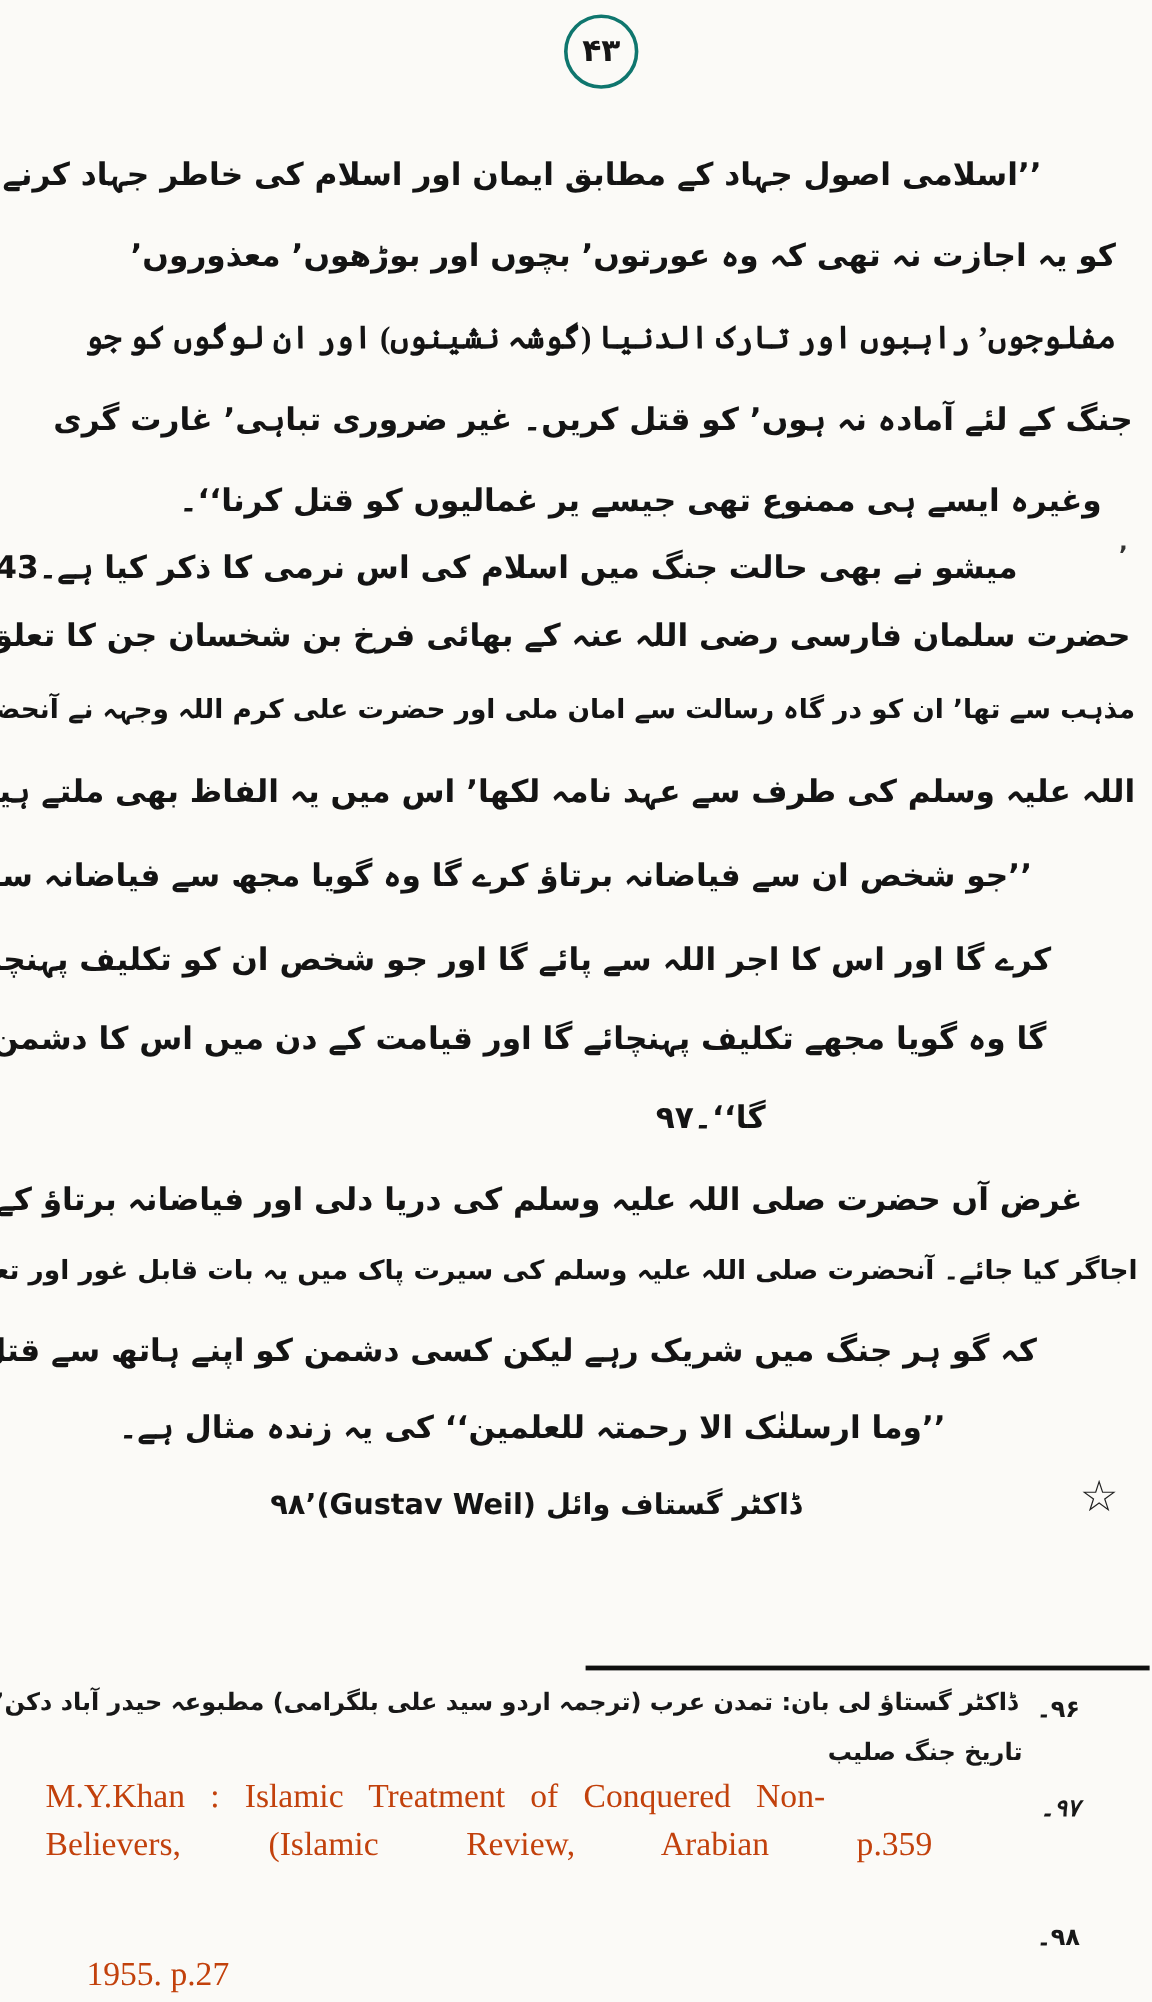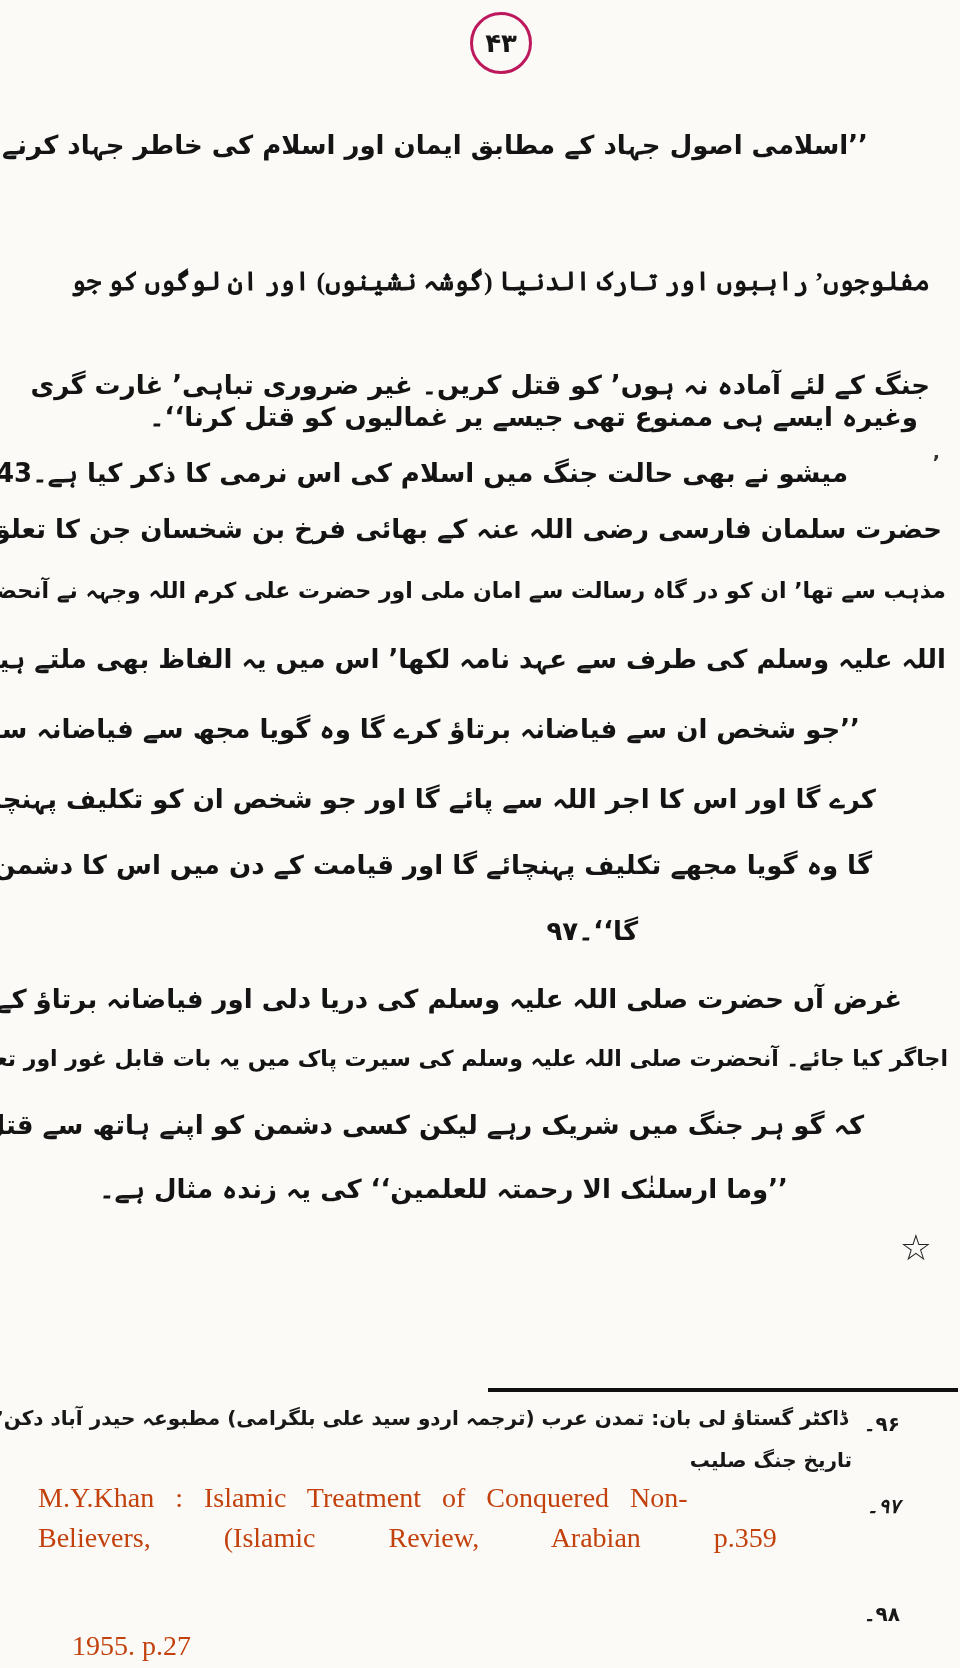--- a/index.html
+++ b/index.html
@@ -13,21 +13,21 @@
   .uline{
     position:absolute;direction:rtl;white-space:nowrap;
     font-family:"DejaVu Sans",sans-serif;font-weight:700;
     font-size:26px;color:#141414;letter-spacing:0;
   }
   .uline.long{font-size:22px;}
   .uline.mid{font-size:24px;}
   
   .pagenum{
     position:absolute;left:470px;top:12px;width:56px;height:56px;
-    border:3px solid #be185d;border-radius:50%;
+    border:3px solid #0f766e;border-radius:50%;
     display:flex;align-items:center;justify-content:center;
     font-size:26px;font-weight:700;direction:rtl;
   }
   .star{
     position:absolute;right:28px;top:1230px;font-size:36px;color:#222;
     line-height:1;
   }
   .stray{
     position:absolute;right:20px;top:450px;font-size:20px;color:#333;font-weight:700;
   }
@@ -55,42 +55,44 @@
   .ws-med{word-spacing:10px;}
 </style>
 </head>
 <body>
 
 <div class="page">
 
   <div class="pagenum">۴۳</div>
 
   <div class="uline" style="top:130px;right:92px;">’’اسلامی اصول جہاد کے مطابق ایمان اور اسلام کی خاطر جہاد کرنے والوں</div>
+  <div class="uline" style="top:198px;right:30px;">کو یہ اجازت نہ تھی کہ وہ عورتوں’ بچوں اور بوڑھوں’ معذوروں’</div>
   <div class="uline" style="top:266px;right:30px;font-family:Liberation Serif, serif;">مفلوجوں’ راہبوں اور تارک الدنیا (گوشہ نشینوں) اور ان لوگوں کو جو</div>
-  <div class="uline" style="top:334px;right:30px;margin-top:36px;">جنگ کے لئے آمادہ نہ ہوں’ کو قتل کریں۔ غیر ضروری تباہی’ غارت گری</div>
+  <div class="uline" style="top:334px;right:16px;">جنگ کے لئے آمادہ نہ ہوں’ کو قتل کریں۔ غیر ضروری تباہی’ غارت گری</div>
   <div class="uline" style="top:402px;right:42px;">وغیرہ ایسے ہی ممنوع تھی جیسے یر غمالیوں کو قتل کرنا‘‘۔</div>
 
   <div class="uline" style="top:458px;right:112px;">میشو نے بھی حالت جنگ میں اسلام کی اس نرمی کا ذکر کیا ہے۔43</div>
   <div class="stray">’</div>
 
   <div class="uline" style="top:514px;right:18px;">حضرت سلمان فارسی رضی اللہ عنہ کے بھائی فرخ بن شخسان جن کا تعلق زر تشتی</div>
   <div class="uline long" style="top:578px;right:14px;">مذہب سے تھا’ ان کو در گاہ رسالت سے امان ملی اور حضرت علی کرم اللہ وجہہ نے آنحضرت صلی</div>
   <div class="uline" style="top:644px;right:14px;">اللہ علیہ وسلم کی طرف سے عہد نامہ لکھا’ اس میں یہ الفاظ بھی ملتے ہیں:</div>
 
   <div class="uline" style="top:714px;right:100px;">’’جو شخص ان سے فیاضانہ برتاؤ کرے گا وہ گویا مجھ سے فیاضانہ سلوک</div>
   <div class="uline" style="top:784px;right:84px;">کرے گا اور اس کا اجر اللہ سے پائے گا اور جو شخص ان کو تکلیف پہنچائے</div>
   <div class="uline" style="top:850px;right:88px;">گا وہ گویا مجھے تکلیف پہنچائے گا اور قیامت کے دن میں اس کا دشمن ہوں</div>
   <div class="uline" style="top:916px;right:322px;">گا‘‘۔۹۷</div>
 
   <div class="uline" style="top:984px;right:58px;">غرض آں حضرت صلی اللہ علیہ وسلم کی دریا دلی اور فیاضانہ برتاؤ کے کس کس پہلو کو</div>
   <div class="uline long" style="top:1046px;right:12px;">اجاگر کیا جائے۔ آنحضرت صلی اللہ علیہ وسلم کی سیرت پاک میں یہ بات قابل غور اور تعجب خیز ہے</div>
   <div class="uline" style="top:1110px;right:96px;">کہ گو ہر جنگ میں شریک رہے لیکن کسی دشمن کو اپنے ہاتھ سے قتل نہیں کیا۔</div>
 
   <div class="uline" style="top:1174px;right:172px;">’’وما ارسلنٰک الا رحمتہ للعلمین‘‘ کی یہ زندہ مثال ہے۔</div>
 
+  <div class="uline mid" style="top:1240px;right:292px;">ڈاکٹر گستاف وائل (Gustav Weil)’۹۸</div>
   <div class="star">☆</div>
 
   <div class="divider"></div>
 
   <div class="fn-marker" style="top:1412px;right:60px;">۹۶۔</div>
   <div class="fn-urdu" style="top:1406px;right:112px;">ڈاکٹر گستاؤ لی بان: تمدن عرب (ترجمہ اردو سید علی بلگرامی) مطبوعہ حیدر آباد دکن’ ص ۵-۱۳۴ بہ حوالہ</div>
   <div class="fn-urdu" style="top:1448px;right:108px;">تاریخ جنگ صلیب</div>
 
   <div class="fn-en ws-tight" style="top:1482px;left:38px;">M.Y.Khan : Islamic Treatment of Conquered Non-</div>
   <div class="fn-en ws-wide" style="top:1522px;left:38px;">Believers, (Islamic Review, Arabian p.359</div>

